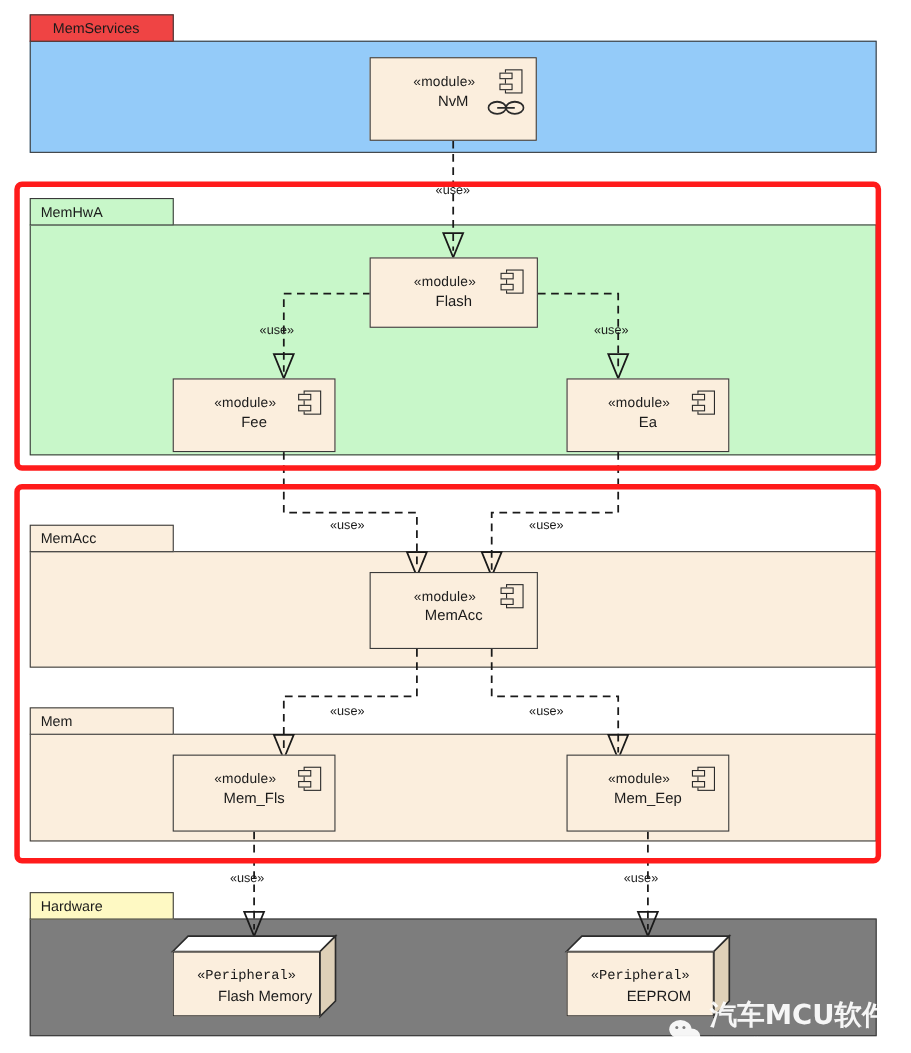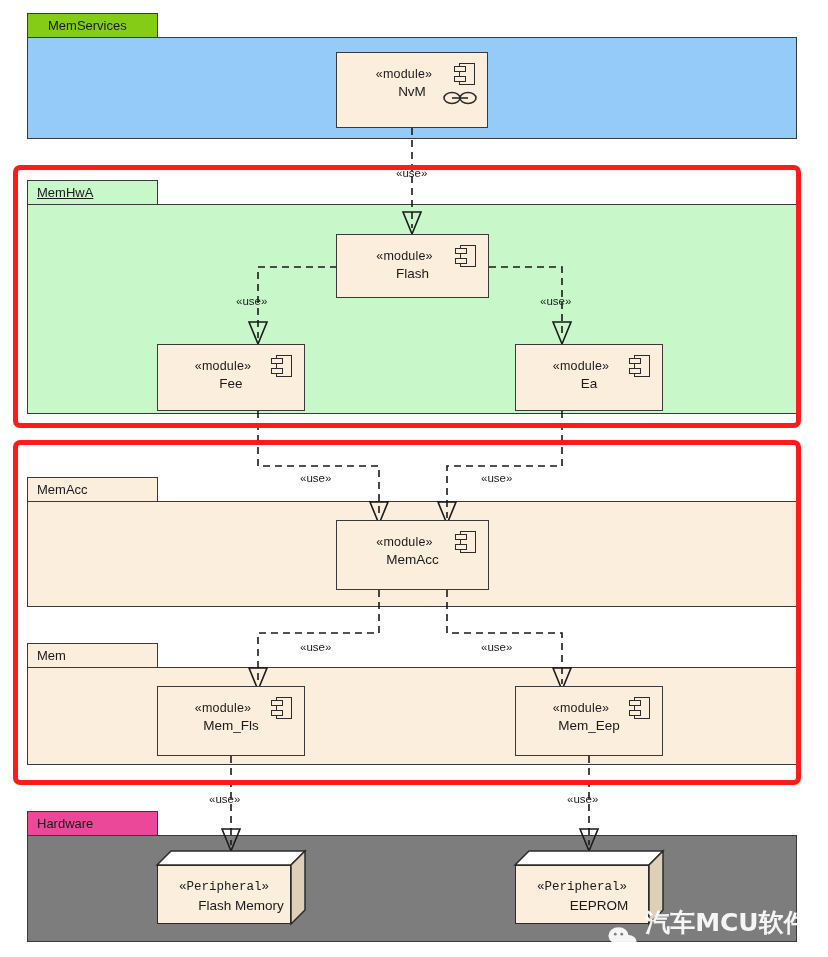--- a/index.html
+++ b/index.html
@@ -57,41 +57,41 @@
       color:#ffffff;opacity:.93;font-size:25px;font-weight:600;
       font-family:"DejaVu Sans",sans-serif;}
   .wm .wc{width:34px;height:30px;}
 </style>
 </head>
 <body>
 
 <div id="canvas">
 
   <div class="pkg" style="left:27px;top:13px;width:770px;height:126px;">
-    <div class="pkg-tab" style="background:#84cc16;padding-left:20px;">MemServices</div>
+    <div class="pkg-tab" style="background:#ef4444;padding-left:20px;">MemServices</div>
     <div class="pkg-body" style="background:#94cbf9;"></div>
   </div>
 
   <div class="pkg" style="left:27px;top:180px;width:770px;height:234px;">
-    <div class="pkg-tab" style="background:#c8f7c9;text-decoration:underline;">MemHwA</div>
+    <div class="pkg-tab" style="background:#c8f7c9;">MemHwA</div>
     <div class="pkg-body" style="background:#c8f7c9;"></div>
   </div>
 
   <div class="pkg" style="left:27px;top:477px;width:770px;height:130px;">
     <div class="pkg-tab" style="background:#fbeedd;">MemAcc</div>
     <div class="pkg-body" style="background:#fbeedd;"></div>
   </div>
 
   <div class="pkg" style="left:27px;top:643px;width:770px;height:122px;">
     <div class="pkg-tab" style="background:#fbeedd;">Mem</div>
     <div class="pkg-body" style="background:#fbeedd;"></div>
   </div>
 
   <div class="pkg" style="left:27px;top:811px;width:770px;height:131px;">
-    <div class="pkg-tab" style="background:#ec4899;">Hardware</div>
+    <div class="pkg-tab" style="background:#fef9c3;">Hardware</div>
     <div class="pkg-body" style="background:#7d7d7d;"></div>
   </div>
 
   <svg class="edges" viewBox="0 0 828 957" width="828" height="957">
 
     <path d="M412,128 L412,228"></path>
     <polygon points="403,212 412,234 421,212"></polygon>
 
     <path d="M337,267 L258,267 L258,338"></path>
     <polygon points="249,322 258,344 267,322"></polygon>

